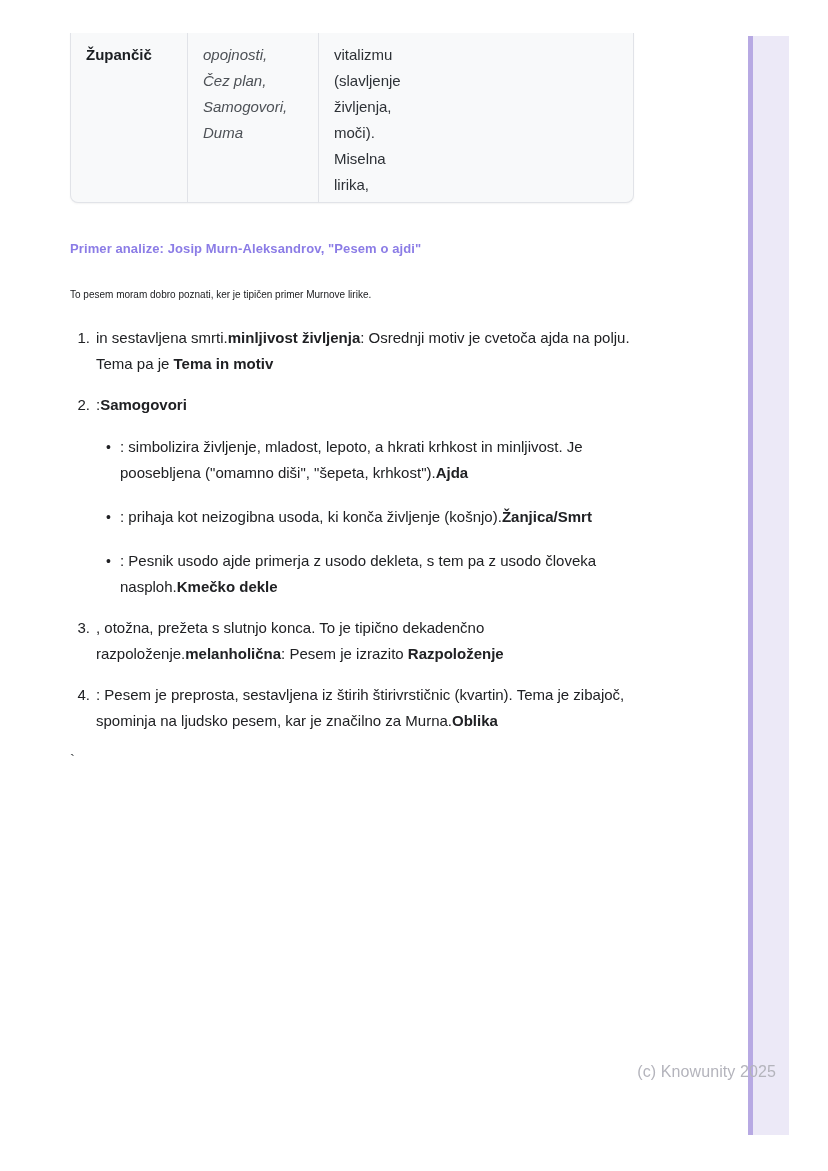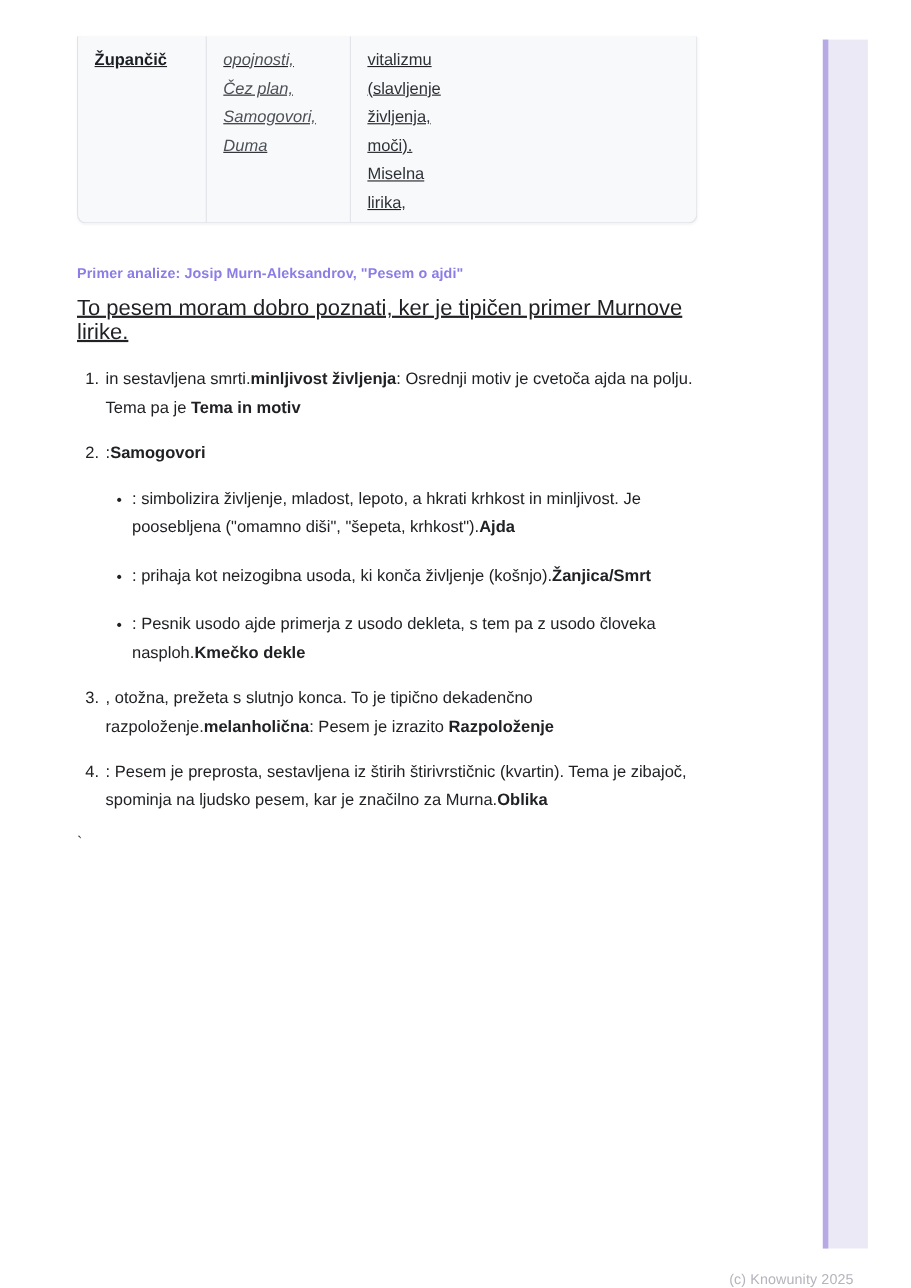--- a/index.html
+++ b/index.html
@@ -15,52 +15,51 @@
   }
   .content { position:absolute; left:70px; top:33px; width:564px; z-index:2; }
 
   
   .cont-table {
     display:grid; grid-template-columns:117px 131px 117px 199px;
     width:564px; height:170px; background:#f8f9fa;
     border:1px solid #e1e3e8; border-top:none;
     border-radius:0 0 8px 8px; overflow:hidden;
     box-shadow:0 1px 2px rgba(60,64,67,0.06);
-    text-decoration:underline;
   }
   .cell {
     padding:9px 12px 6px 15px; border-right:1px solid #e1e3e8;
     font-size:15px; line-height:26px; color:#2d3136;
   }
   .cell:last-child { border-right:none; }
   .cell.author { font-weight:bold; color:#1b1e22; }
   .cell.works  { font-style:italic; white-space:pre-line; color:#4d5156; }
 
   .section-heading {
     margin-top:34px; font-size:13px; font-weight:bold; line-height:24px;
     color:#8b7ce6; letter-spacing:0.1px;
   }
-  .intro { margin-top:8px; font-size:20px; line-height:22px;text-decoration:underline; }
+  .intro { margin-top:23px; font-size:10px; line-height:22px; }
 
   .analysis-list { list-style:none; margin-top:19px; }
   .analysis-list > li { display:flex; margin-bottom:15px; font-size:15px; line-height:26px; }
   .num-marker { flex:0 0 26px; text-align:right; padding-right:6px; }
   .li-body { flex:1; }
   b { font-weight:bold; }
 
   .sub-list { list-style:none; margin-top:16px; }
   .sub-list > li { display:flex; margin-bottom:18px; font-size:15px; line-height:26px; }
   .sub-list > li:last-child { margin-bottom:0; }
   .bullet-marker { flex:0 0 24px; padding-left:10px; font-size:14px; }
 
   .stray { margin-top:17px; font-size:15px; line-height:18px; color:#3c4043; }
 
   .copyright {
-    position:absolute; top:1155px; right:52px; z-index:3;
-    font-size:13px; color:#b4b4bc; letter-spacing:0.1px;
+    position:absolute; top:1063px; right:52px; z-index:3;
+    font-size:16px; color:#b4b4bc; letter-spacing:0.1px;
   }
 </style>
 </head>
 <body>
 
 <div class="page">
 
   <div class="accent-strip"></div>
 
   <div class="content">

